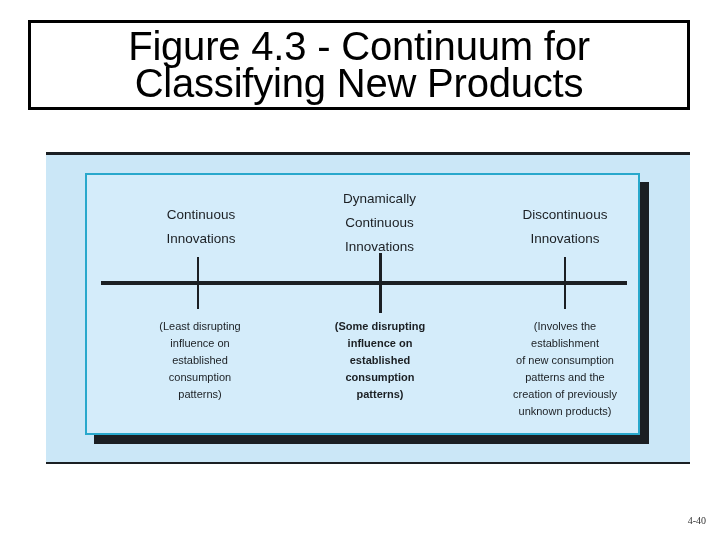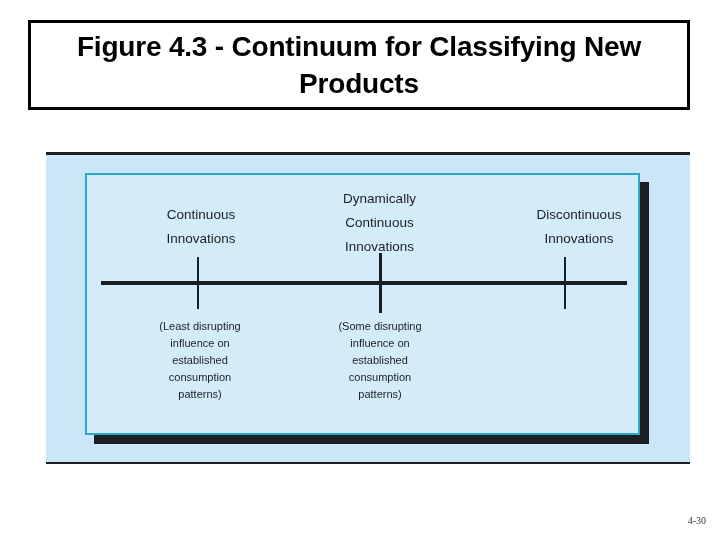--- a/index.html
+++ b/index.html
@@ -23,25 +23,25 @@
     width: 662px;
     height: 90px;
     box-sizing: border-box;
     border: 3px solid #000000;
     background: #ffffff;
     display: flex;
     align-items: center;
     justify-content: center;
   }
   #title-text {
-    font-size: 28px;
+    font-size: 40px;
     line-height: 37px;
     color: #000000;
     text-align: center;
-    font-weight: bold;
+    font-weight: normal;
     letter-spacing: -0.2px;
     padding: 0 8px;
   }
 
   
   #figure-frame {
     position: absolute;
     left: 46px;
     top: 152px;
     width: 644px;
@@ -102,24 +102,24 @@
     white-space: pre-line;
   }
   .description {
     font-size: 11px;
     line-height: 17px;
     white-space: pre-line;
   }
 
   #col-continuous-heading        { left: 28px;  top: 28px;  width: 172px; }
   #col-dynamically-heading       { left: 205px; top: 12px;  width: 175px; }
-  #col-discontinuous-heading     { left: 406px; top: 28px;  width: 172px; }
+  #col-discontinuous-heading     { left: 392px; top: 28px;  width: 172px; }
 
   #col-continuous-desc           { left: 22px;  top: 143px; width: 182px; }
-  #col-dynamically-desc          { left: 203px; top: 143px; width: 180px; }
+  #col-dynamically-desc          { left: 203px; top: 143px; width: 180px; font-weight: bold; }
   #col-discontinuous-desc        { left: 378px; top: 143px; width: 200px; }
 
   
   #page-number {
     position: absolute;
     right: 14px;
     bottom: 14px;
     font-size: 10px;
     color: #333333;
     font-family: "Liberation Serif", serif;
@@ -153,17 +153,23 @@
     <div class="column description" id="col-continuous-desc">(Least disrupting
 influence on
 established
 consumption
 patterns)</div>
     <div class="column description" id="col-dynamically-desc">(Some disrupting
 influence on
 established
 consumption
 patterns)</div>
+    <div class="column description" id="col-discontinuous-desc">(Involves the
+establishment
+of new consumption
+patterns and the
+creation of previously
+unknown products)</div>
 
   </div>
 </div>
 
-<div id="page-number">4-30</div>
+<div id="page-number">4-40</div>
 
 </body></html>

